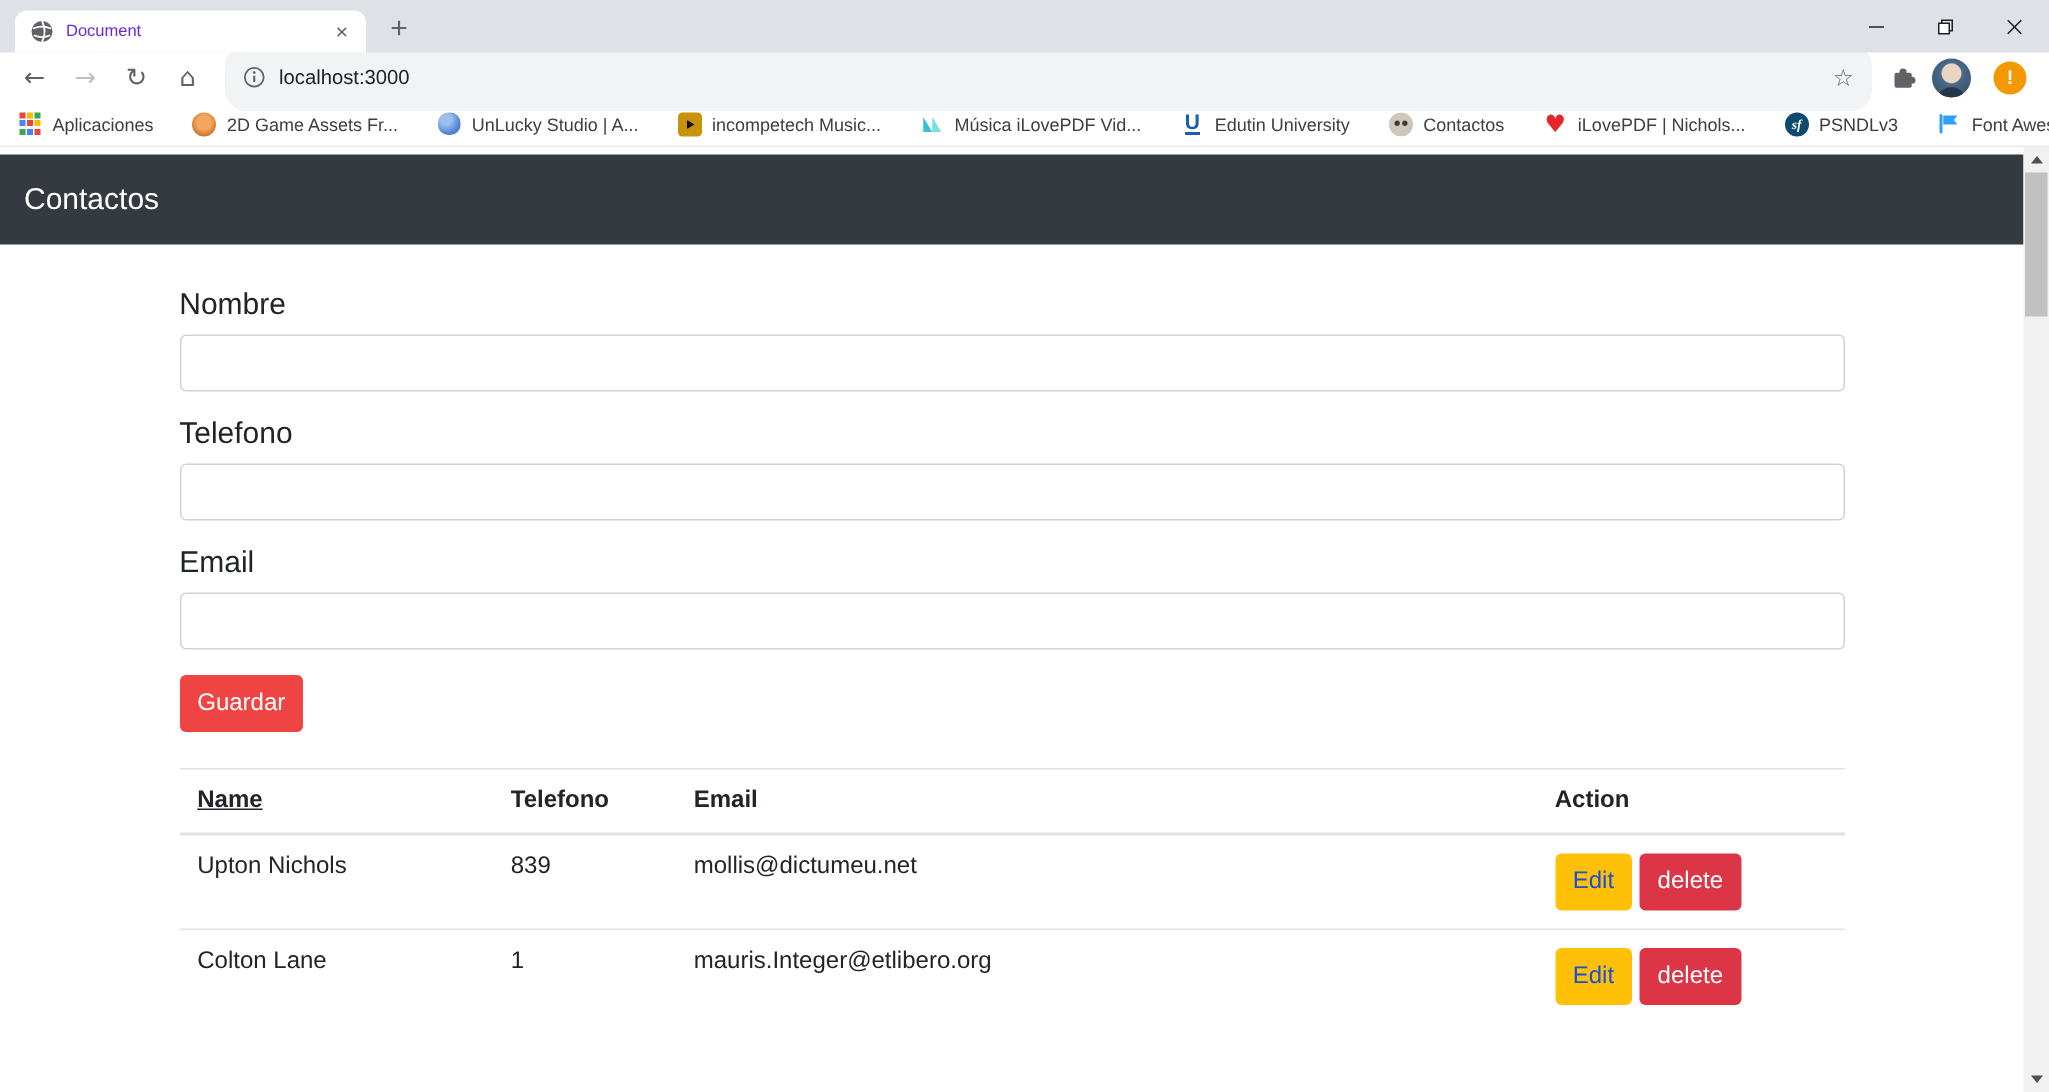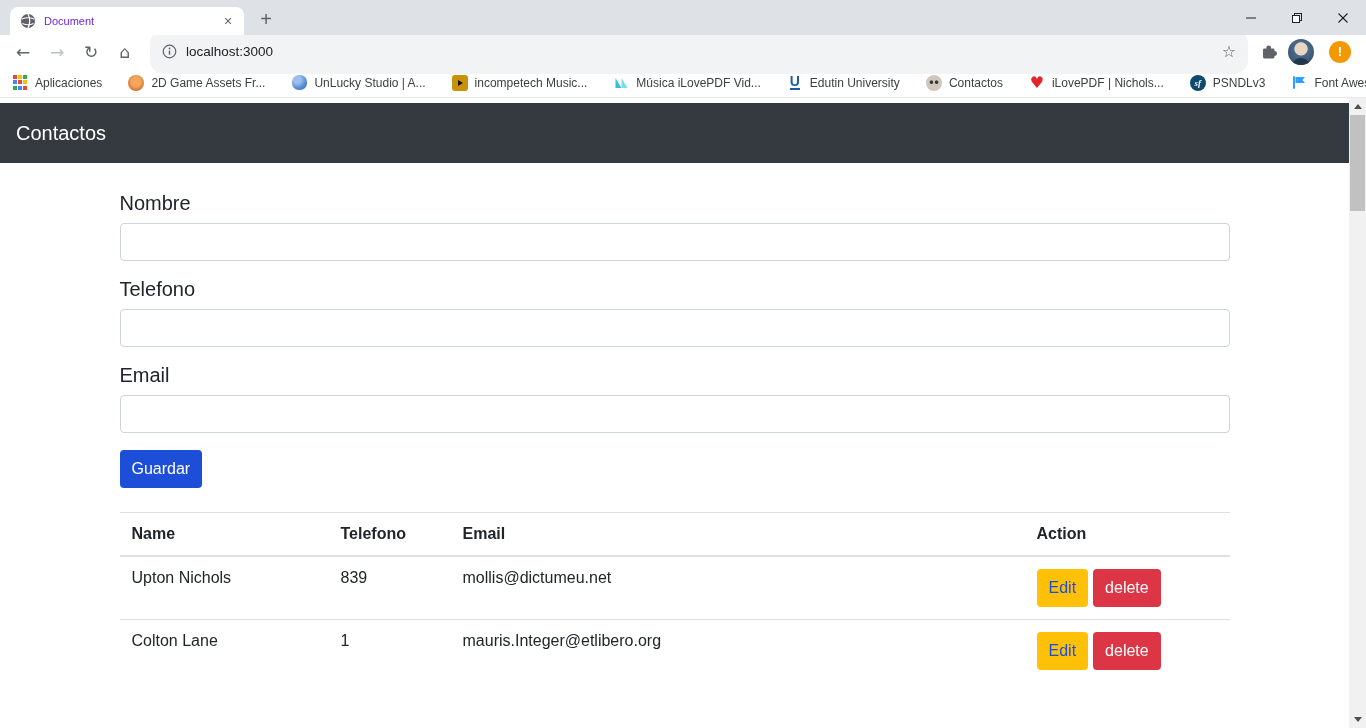--- a/index.html
+++ b/index.html
@@ -94,29 +94,29 @@
   .contact-form { margin-top: 28px; }
   .form-group { margin-bottom: 16px; }
   .form-label { display: block; font-size: 20px; color: #212529; margin-bottom: 8px; line-height: 24px; }
   .form-control {
     display: block; width: 100%; height: 38px;
     border: 1px solid #ced4da; border-radius: 4px;
     padding: 6px 12px; font-size: 16px; color: #495057; font-family: inherit; background: #fff;
   }
   .btn { display: inline-block; border: none; border-radius: 4px; padding: 7px 12px;
     font-size: 16px; font-family: inherit; line-height: 24px; cursor: pointer; }
-  .btn-save { background: #1d4ed8; color: #fff; margin-top: 1px; }
+  .btn-save { background: #ef4444; color: #fff; margin-top: 1px; }
 
   .contacts-table { width: 100%; border-collapse: collapse; margin-top: 24px; font-size: 16px; }
   .contacts-table th {
     text-align: left; padding: 12px; font-weight: bold; color: #212529;
     border-top: 1px solid #dee2e6; border-bottom: 2px solid #dee2e6;
   }
   .contacts-table td { text-align: left; padding: 12px; border-top: 1px solid #dee2e6; vertical-align: top; }
-  .col-name { width: 209px; } .col-tel { width: 122px; } .col-email { width: 574px; } .col-action { width: 205px; }
+  .col-name { width: 209px; text-decoration: underline; } .col-tel { width: 122px; } .col-email { width: 574px; } .col-action { width: 205px; }
   .btn-edit { background: #ffc107; color: #1d4ed8; margin-right: 5px; }
   .btn-delete { background: #dc3545; color: #fff; }
 
   
   .scrollbar { width: 17px; background: #f1f1f1; position: relative; }
   .sb-btn { height: 17px; display: flex; align-items: center; justify-content: center; }
   .sb-btn.down { position: absolute; bottom: 0; left: 0; width: 100%; }
   .tri-up { width: 0; height: 0; border-left: 4px solid transparent; border-right: 4px solid transparent; border-bottom: 5px solid #505050; }
   .tri-down { width: 0; height: 0; border-left: 4px solid transparent; border-right: 4px solid transparent; border-top: 5px solid #505050; }
   .sb-thumb { position: absolute; top: 17px; left: 1px; width: 15px; height: 96px; background: #c1c1c1; }

